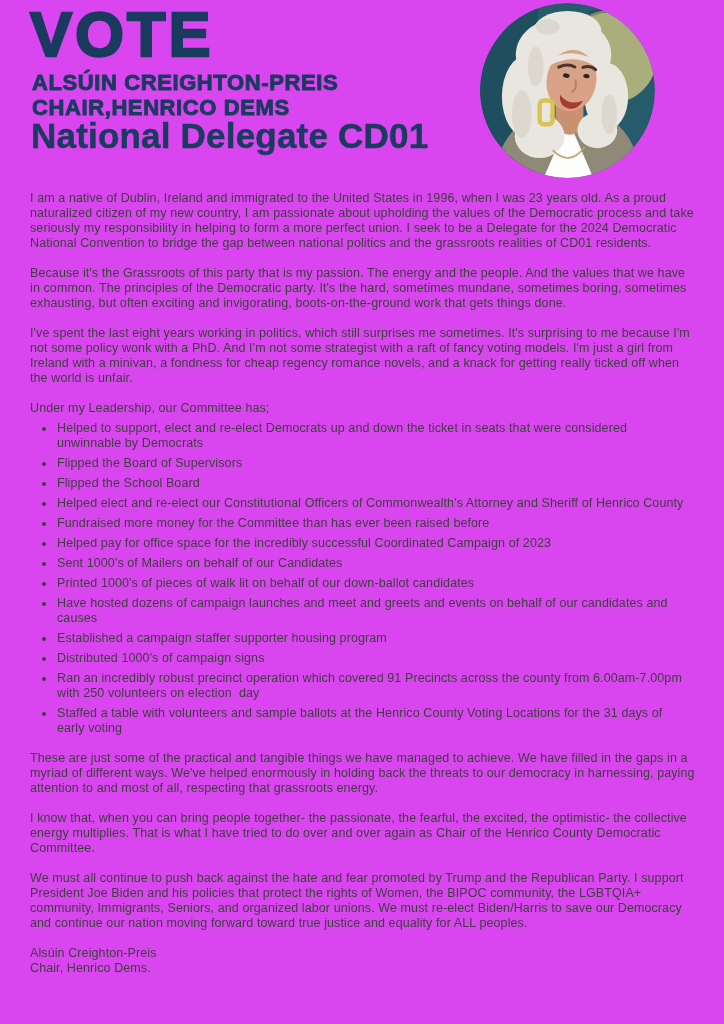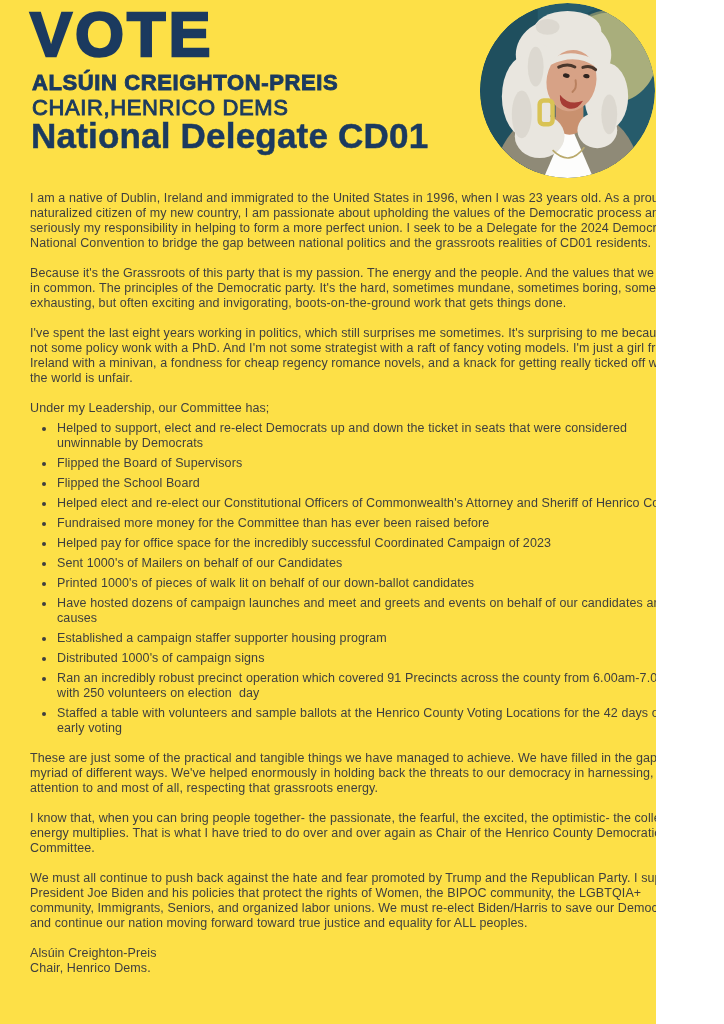--- a/index.html
+++ b/index.html
@@ -1,40 +1,40 @@
 <!DOCTYPE html>
 <html><head>
 <meta charset="utf-8">
 <style>
   html, body { margin: 0; padding: 0; background: #ffffff; }
   .page {
     position: relative;
-    width: 656px;
+    width: 724px;
     height: 1024px;
-    background: #fde047;
+    background: #d946ef;
     overflow: hidden;
     font-family: "Liberation Sans", sans-serif;
   }
   
   .headline { position: absolute; color: #1b3a5f; white-space: nowrap; }
   .vote {
     top: 2px; left: 30px;
     font-size: 63px; font-weight: 900; line-height: 64px;
     letter-spacing: 3px;
     -webkit-text-stroke: 2.4px #1b3a5f;
   }
   .name-line {
     top: 70px; left: 32px;
     font-size: 22px; font-weight: 800; line-height: 25px;
     letter-spacing: 0.6px;
     -webkit-text-stroke: 0.9px #1b3a5f;
   }
   .role-line {
     top: 95px; left: 32px;
-    font-size: 22px; font-weight: 400; line-height: 25px;
+    font-size: 22px; font-weight: 700; line-height: 25px;
     letter-spacing: 0.6px;
     -webkit-text-stroke: 0.9px #1b3a5f;
   }
   .office-line {
     top: 113px; left: 31px;
     font-size: 35px; font-weight: 700; line-height: 46px;
     letter-spacing: 0.2px;
     -webkit-text-stroke: 0.5px #1b3a5f;
   }
   .photo {
@@ -145,21 +145,21 @@
         <li>Flipped the School Board</li>
         <li>Helped elect and re-elect our Constitutional Officers of Commonwealth's Attorney and Sheriff of Henrico County</li>
         <li>Fundraised more money for the Committee than has ever been raised before</li>
         <li>Helped pay for office space for the incredibly successful Coordinated Campaign of 2023</li>
         <li>Sent 1000's of Mailers on behalf of our Candidates</li>
         <li>Printed 1000's of pieces of walk lit on behalf of our down-ballot candidates</li>
         <li>Have hosted dozens of campaign launches and meet and greets and events on behalf of our candidates and causes</li>
         <li>Established a campaign staffer supporter housing program</li>
         <li>Distributed 1000's of campaign signs</li>
         <li>Ran an incredibly robust precinct operation which covered 91 Precincts across the county from 6.00am-7.00pm with 250 volunteers on election  day</li>
-        <li>Staffed a table with volunteers and sample ballots at the Henrico County Voting Locations for the 42 days of early voting</li>
+        <li>Staffed a table with volunteers and sample ballots at the Henrico County Voting Locations for the 31 days of early voting</li>
       </ul>
 
     <div>
 
     <p class="para">These are just some of the practical and tangible things we have managed to achieve. We have filled in the gaps in a myriad of different ways. We've helped enormously in holding back the threats to our democracy in harnessing, paying attention to and most of all, respecting that grassroots energy.</p>
         <p class="para">I know that, when you can bring people together- the passionate, the fearful, the excited, the optimistic- the collective energy multiplies. That is what I have tried to do over and over again as Chair of the Henrico County Democratic Committee.</p>
         <p class="para">We must all continue to push back against the hate and fear promoted by Trump and the Republican Party. I support President Joe Biden and his policies that protect the rights of Women, the BIPOC community, the LGBTQIA+ community, Immigrants, Seniors, and organized labor unions. We must re-elect Biden/Harris to save our Democracy and continue our nation moving forward toward true justice and equality for ALL peoples.</p>
       </div>
 
 

